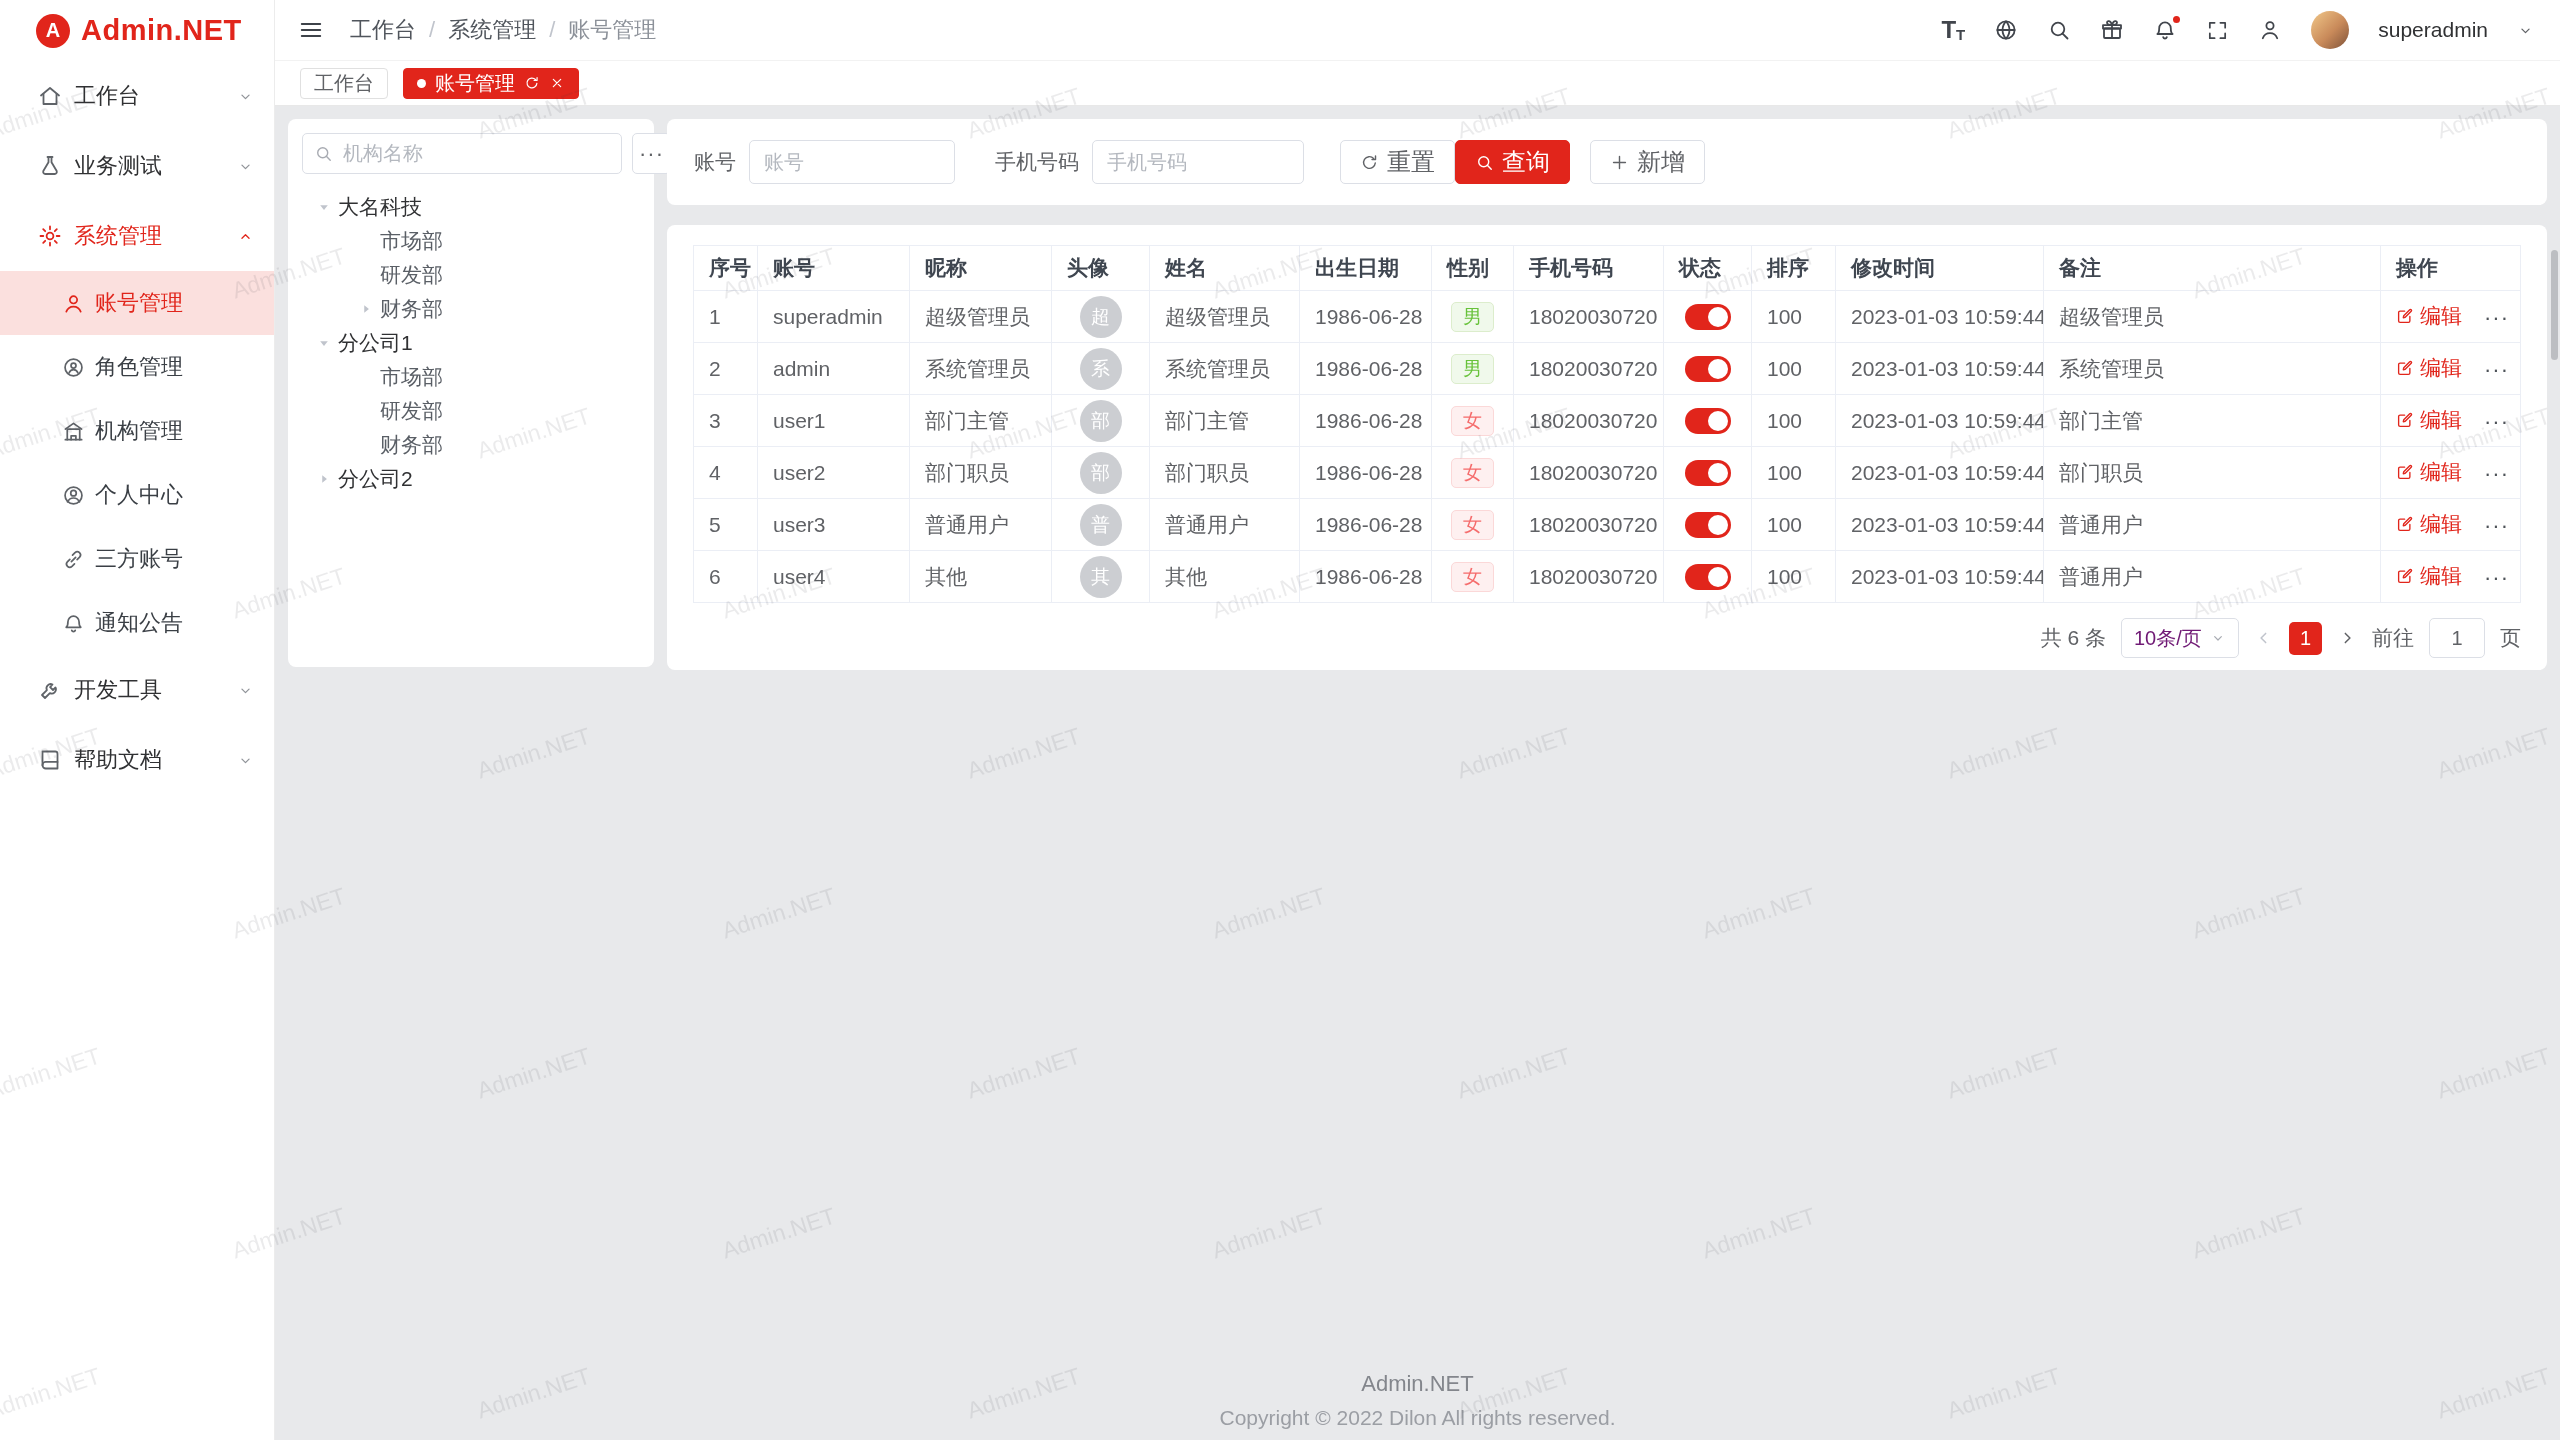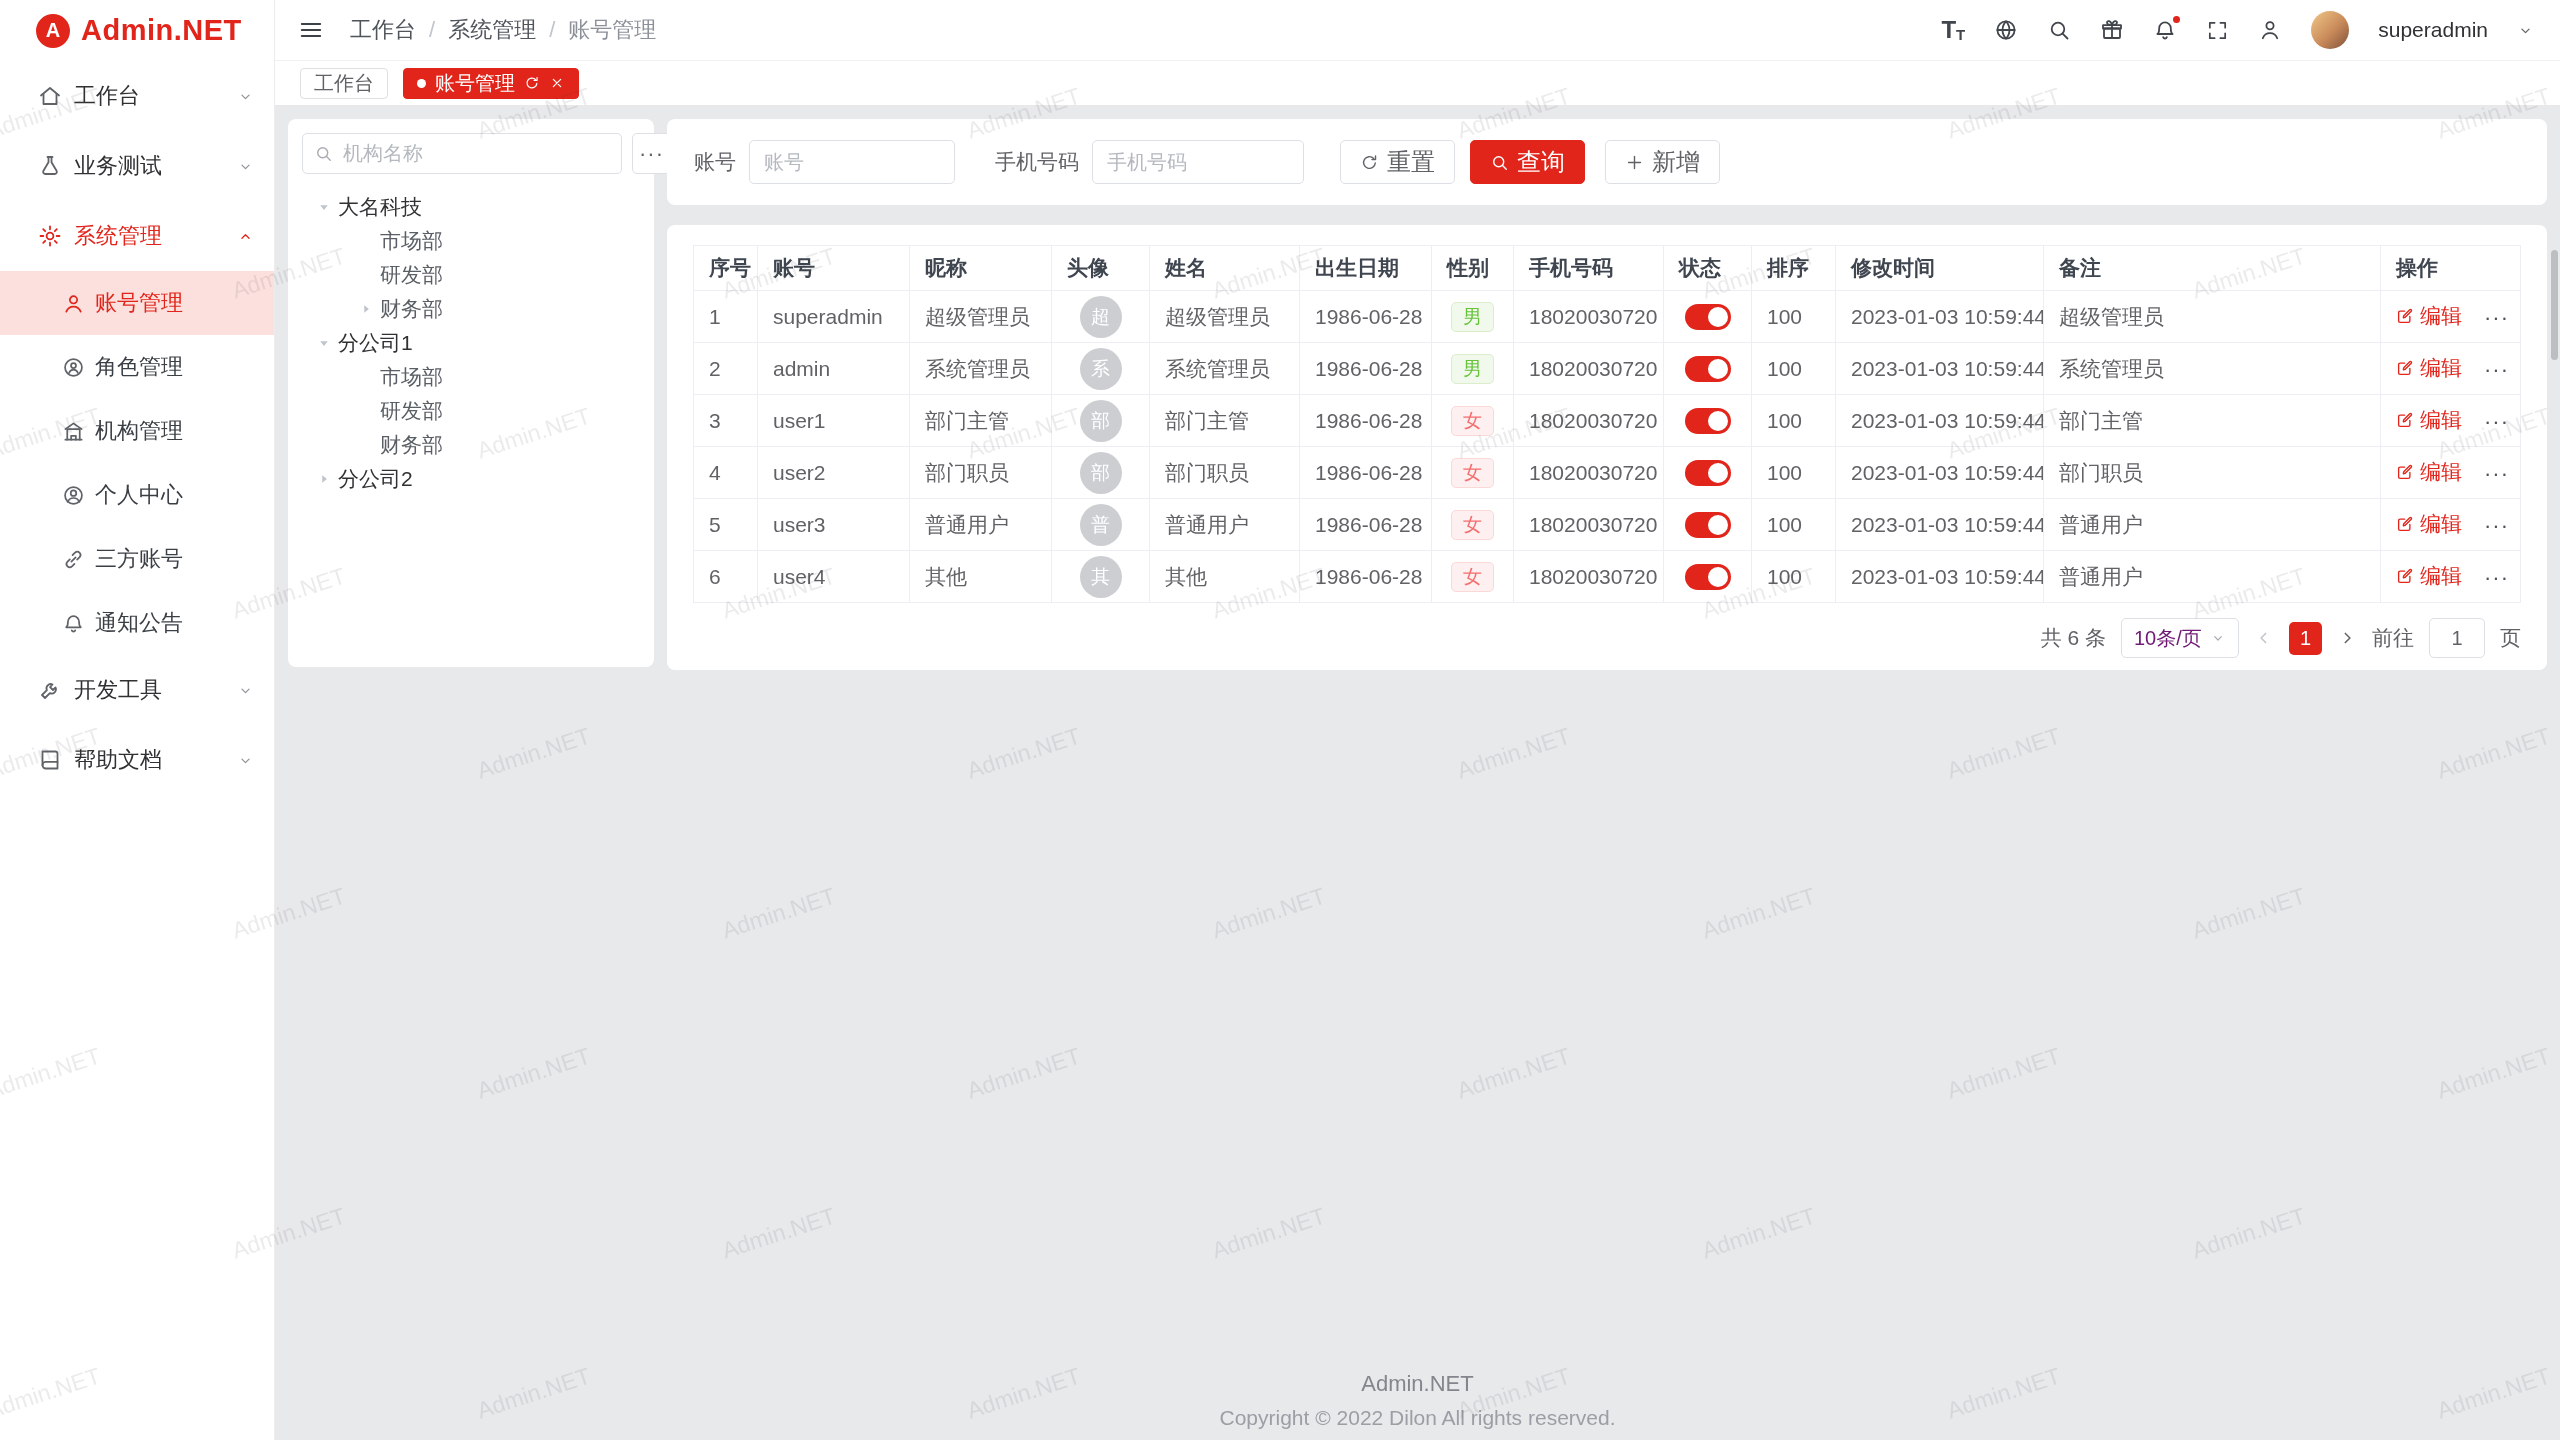--- a/index.html
+++ b/index.html
@@ -71,21 +71,21 @@
   .f-label { font-size:21px; color:#606266; margin-right:13px; white-space:nowrap; }
   .f-input { height:44px; border:1px solid #dcdfe6; border-radius:5px; padding:0 14px; font-size:20px; color:#606266; outline:none; background:#fff; }
   .f-input::placeholder { color:#b4b8bf; }
   .w1 { width:206px; }
   .w2 { width:212px; }
   .ml { margin-left:40px; }
   .btn { height:44px; border-radius:5px; font-size:24px; display:inline-flex; align-items:center; gap:8px; padding:0 19px; cursor:pointer; white-space:nowrap; }
   .btn.default { background:#fff; border:1px solid #dcdfe6; color:#606266; }
   .btn.primary { background:#e1251b; border:1px solid #e1251b; color:#fff; }
   .btn .icn { display:flex; }
-  .mreset { margin-left:36px; } .mquery { margin-left:15px; } .madd { margin-left:20px; }
+  .mreset { margin-left:36px; } .mquery { } .madd { margin-left:20px; }
 
   .table-card { position:absolute; left:392px; top:119px; width:1880px; background:#fff; border-radius:8px; padding:20px 26px 12px; }
   table.grid { width:100%; border-collapse:collapse; table-layout:fixed; }
   table.grid th, table.grid td { border:1px solid #ebeef5; padding:0 15px; overflow:hidden; white-space:nowrap; }
   table.grid th { height:45px; font-size:21px; font-weight:bold; color:#3f4650; text-align:left; background:#fff; }
   table.grid td { height:52px; font-size:21px; color:#606266; }
   th.c, td.c { text-align:center; padding:0 4px; }
   .avatar-circle { width:42px; height:42px; border-radius:50%; background:#ccced2; color:#fff; display:inline-flex; align-items:center; justify-content:center; font-size:19px; vertical-align:middle; }
   .tag { height:30px; line-height:28px; padding:0 11px; border-radius:5px; font-size:19px; display:inline-block; }
   .tag.m { color:#67c23a; background:#f0f9eb; border:1px solid #dcedcc; }

